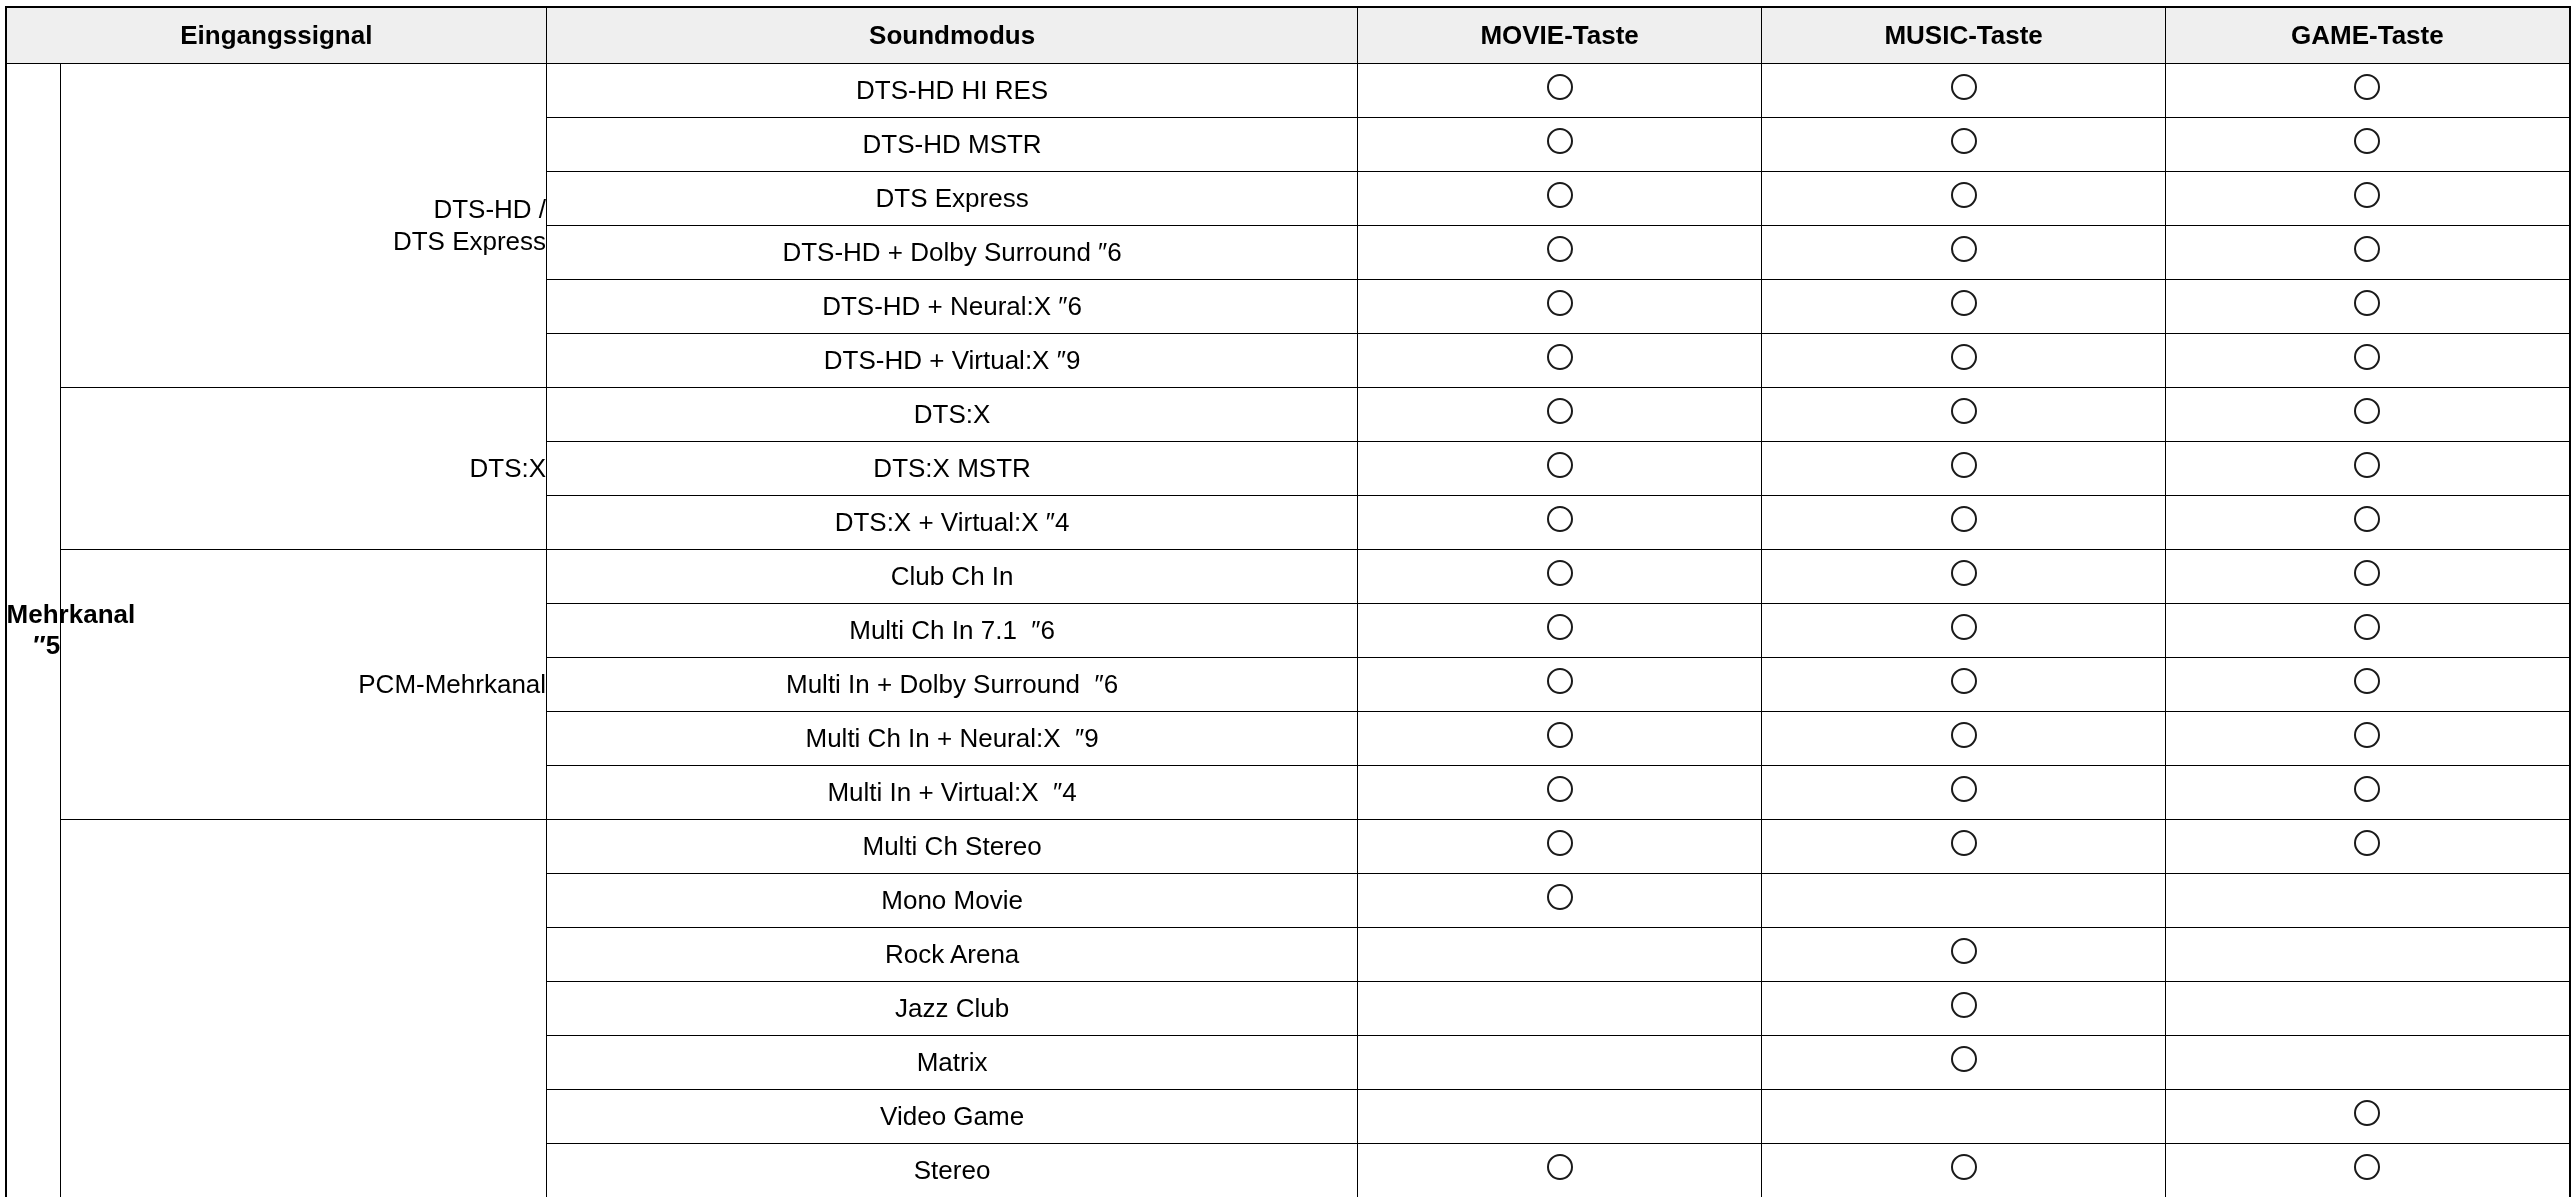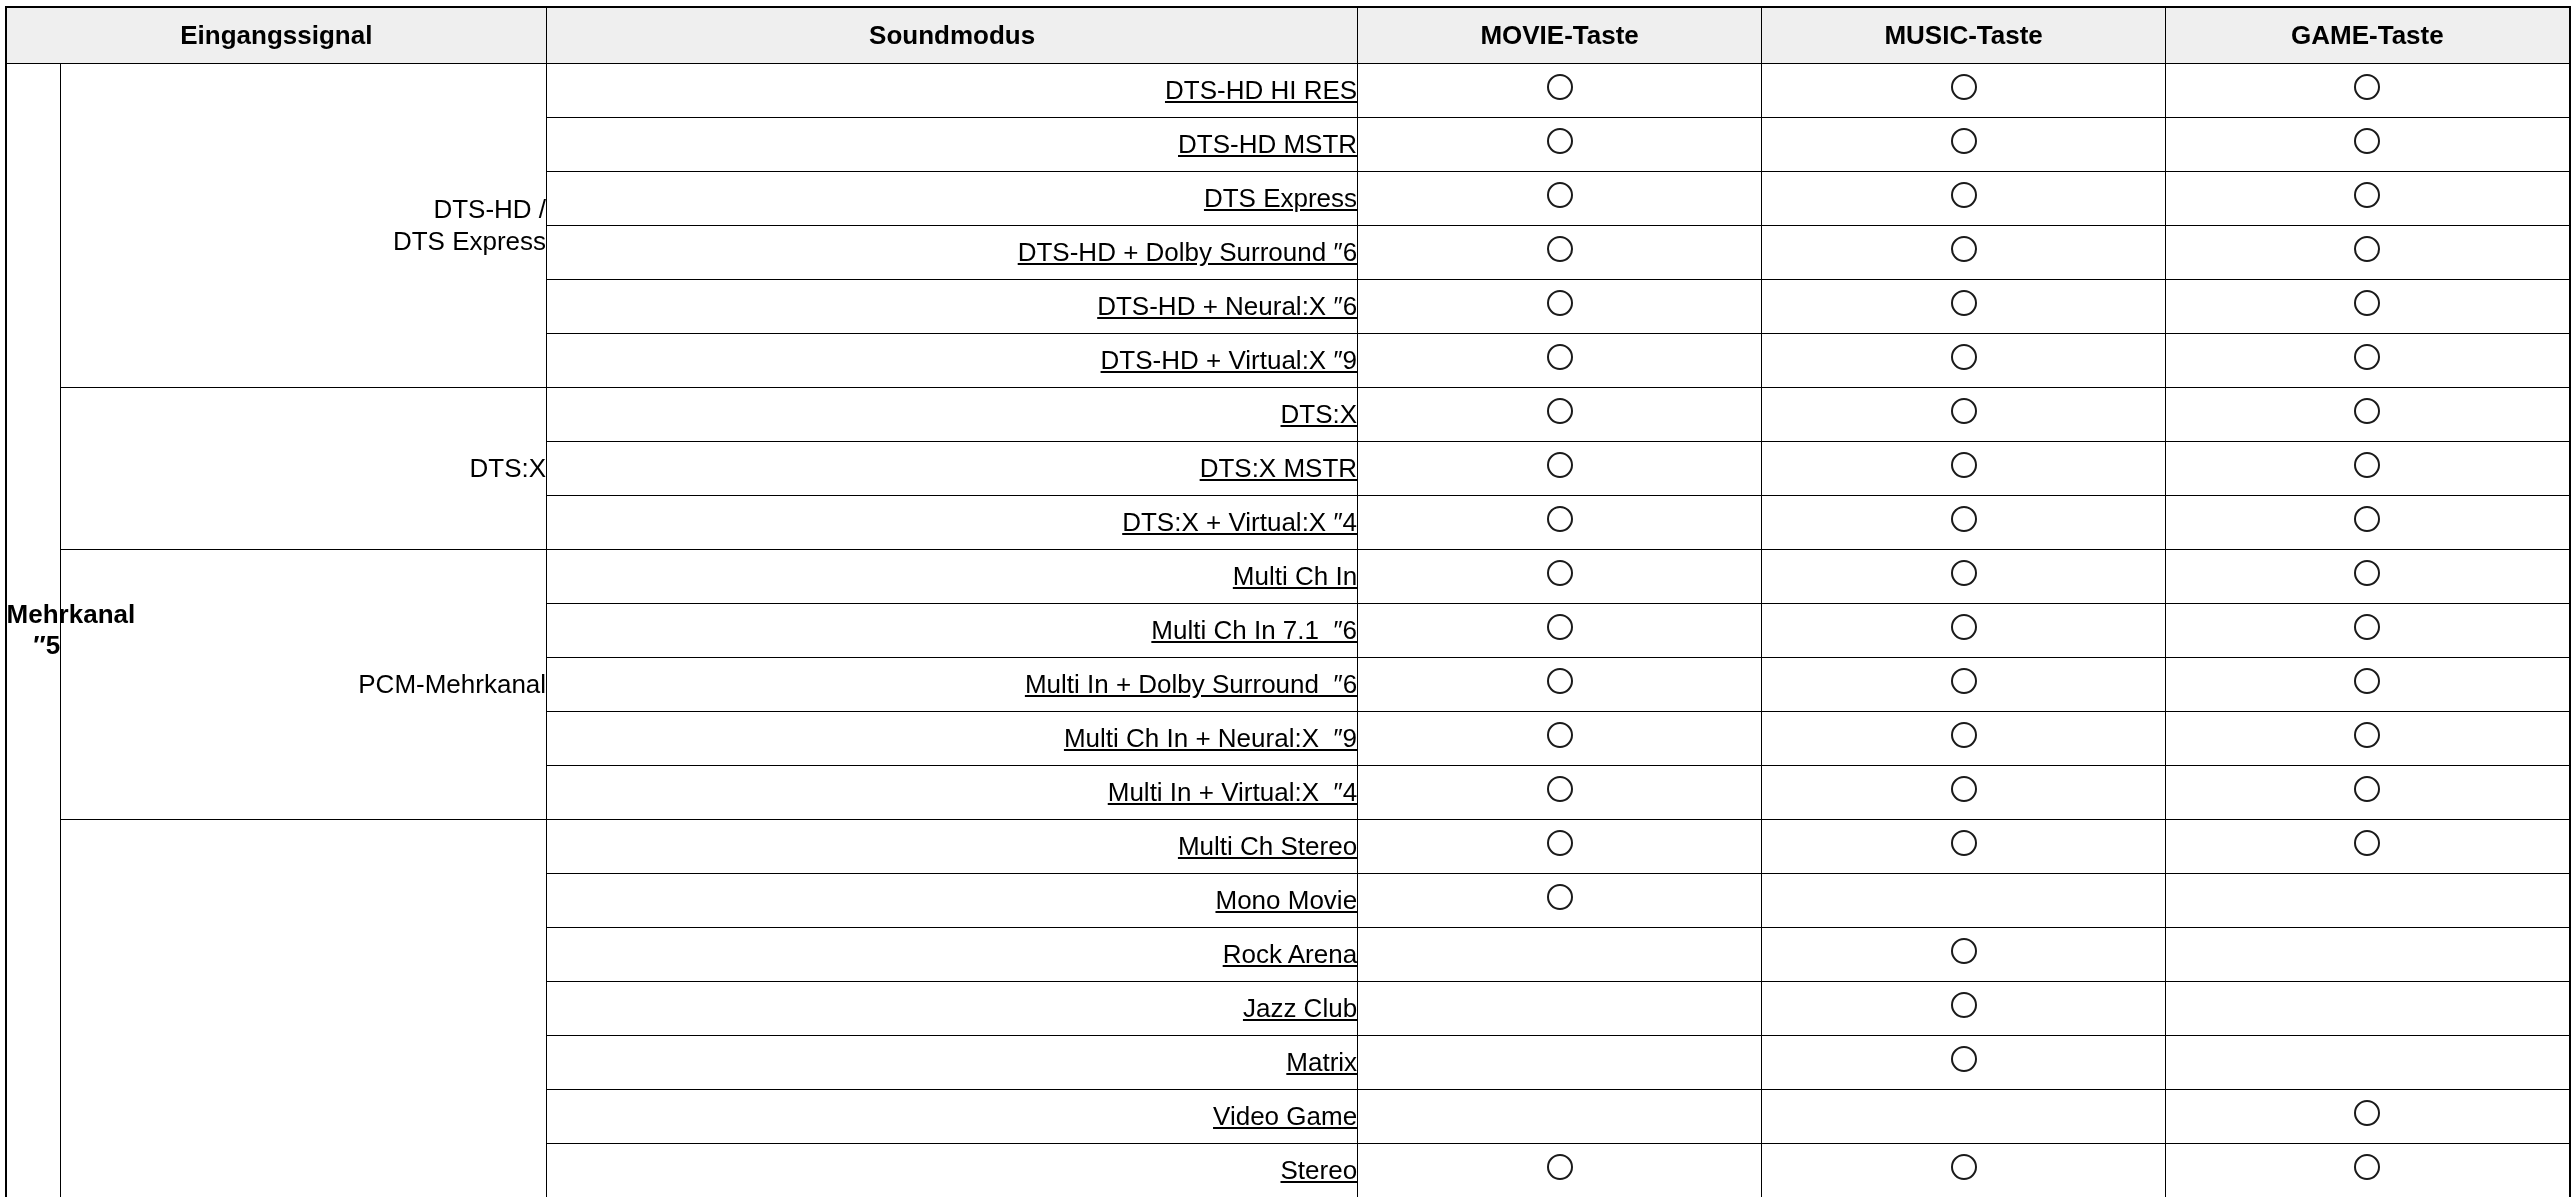--- a/index.html
+++ b/index.html
@@ -49,24 +49,23 @@
     
   }
   tbody tr { height: 54px; }
   td.group-cell,
   td.input-cell {
     text-align: right;
     padding-left: 20px;
     font-size: 26px;
   }
   td.mode-cell {
-    text-align: right;
+    text-align: center;
     padding-left: 13.8px;
     font-size: 26px;
-    text-decoration: underline;
   }
   td.mark-cell {
     text-align: center;
   }
   .circle {
     display: inline-block;
     width: 26px;
     height: 26px;
     border: 2.3px solid #1a1a1a;
     border-radius: 50%;
@@ -158,21 +157,21 @@
           <td class="mark-cell"><span class="circle"></span></td>
         </tr>
         <tr>
           <td class="mode-cell"><span class="nowrap">DTS:X + Virtual:X ″4</span></td>
           <td class="mark-cell"><span class="circle"></span></td>
           <td class="mark-cell"><span class="circle"></span></td>
           <td class="mark-cell"><span class="circle"></span></td>
         </tr>
         <tr>
           <td class="input-cell" rowspan="5">PCM-Mehrkanal</td>
-          <td class="mode-cell"><span class="nowrap">Multi Ch In</span></td>
+          <td class="mode-cell"><span class="nowrap">Club Ch In</span></td>
           <td class="mark-cell"><span class="circle"></span></td>
           <td class="mark-cell"><span class="circle"></span></td>
           <td class="mark-cell"><span class="circle"></span></td>
         </tr>
         <tr>
           <td class="mode-cell"><span class="nowrap">Multi Ch In 7.1  ″6</span></td>
           <td class="mark-cell"><span class="circle"></span></td>
           <td class="mark-cell"><span class="circle"></span></td>
           <td class="mark-cell"><span class="circle"></span></td>
         </tr>

